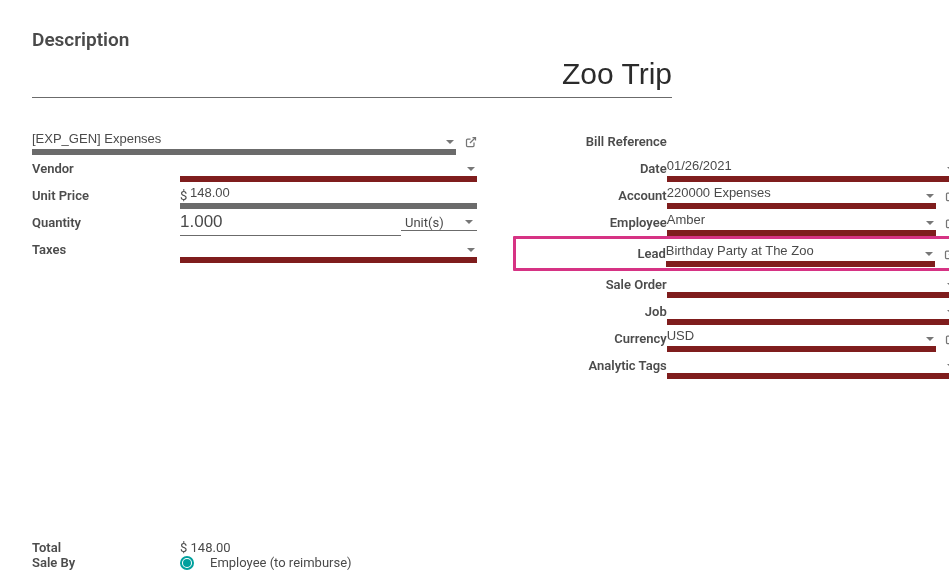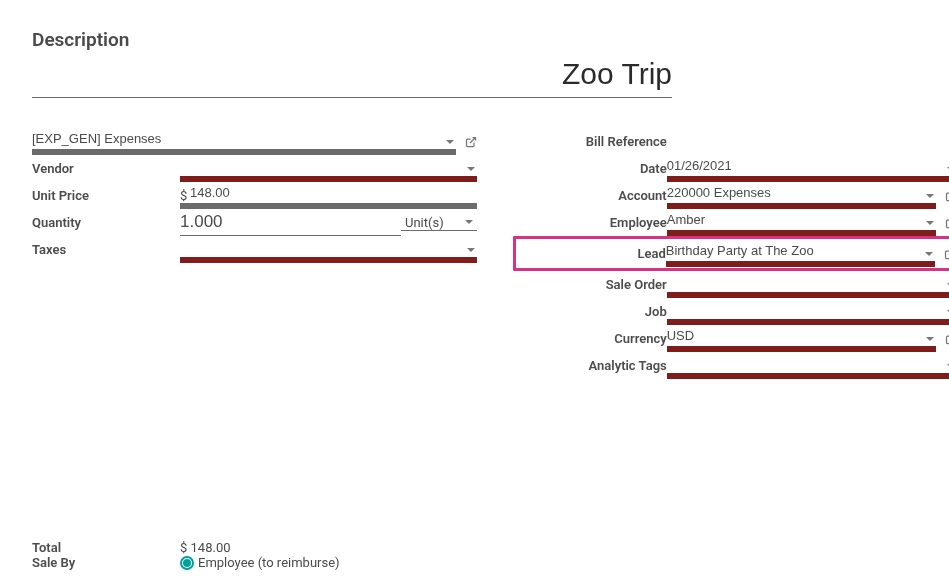--- a/index.html
+++ b/index.html
@@ -151,21 +151,21 @@
   }
   .bottom-label {
     width: 148px;
     font-weight: 600;
     color: #4c4c4c;
     flex-shrink: 0;
     font-size: 13px;
   }
   .bottom-val { color: #4a4a4a; font-size: 13px; }
   .radio-group { display: flex; flex-direction: column; gap: 8px; }
-  .radio-option { display: flex; align-items: center; gap: 4px; cursor: pointer; color: #4a4a4a; font-size: 13px; }
+  .radio-option { display: flex; align-items: center; gap: 16px; cursor: pointer; color: #4a4a4a; font-size: 13px; }
   .radio-dot {
     width: 14px; height: 14px;
     border-radius: 50%;
     border: 2px solid #00a09d;
     display: inline-flex;
     align-items: center; justify-content: center;
     flex-shrink: 0;
   }
   .radio-dot .inner {
     width: 8px; height: 8px;

